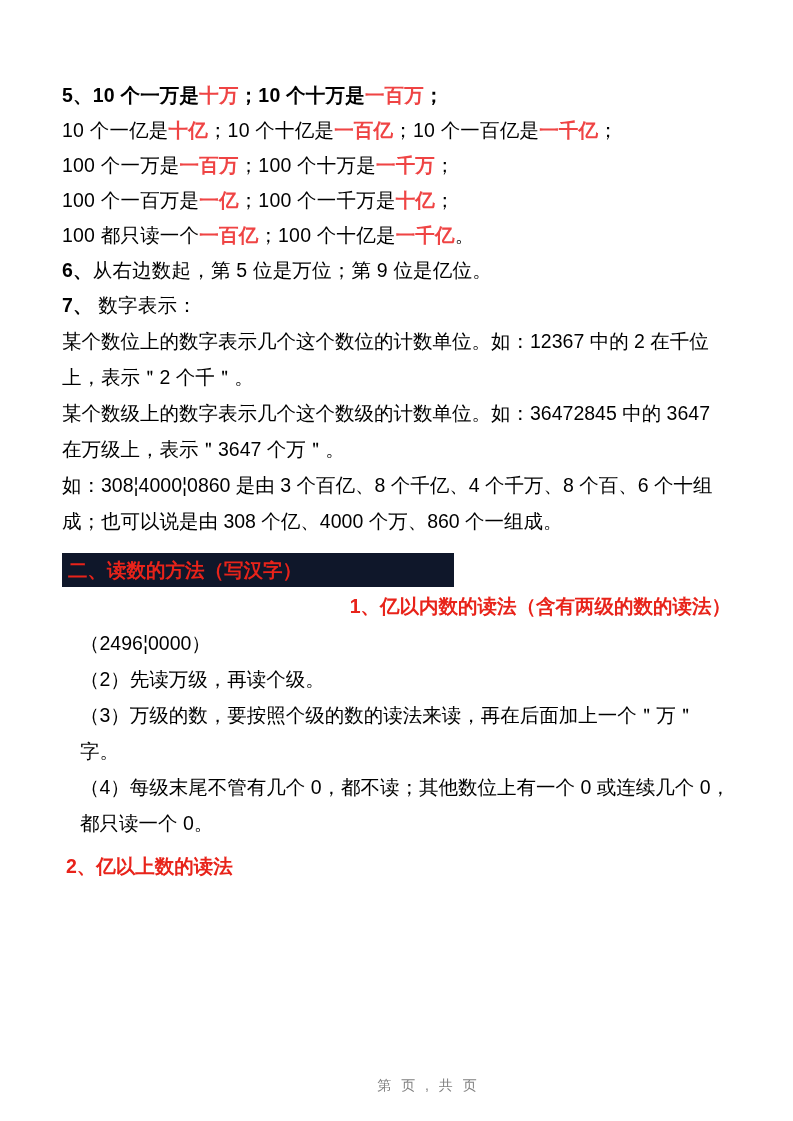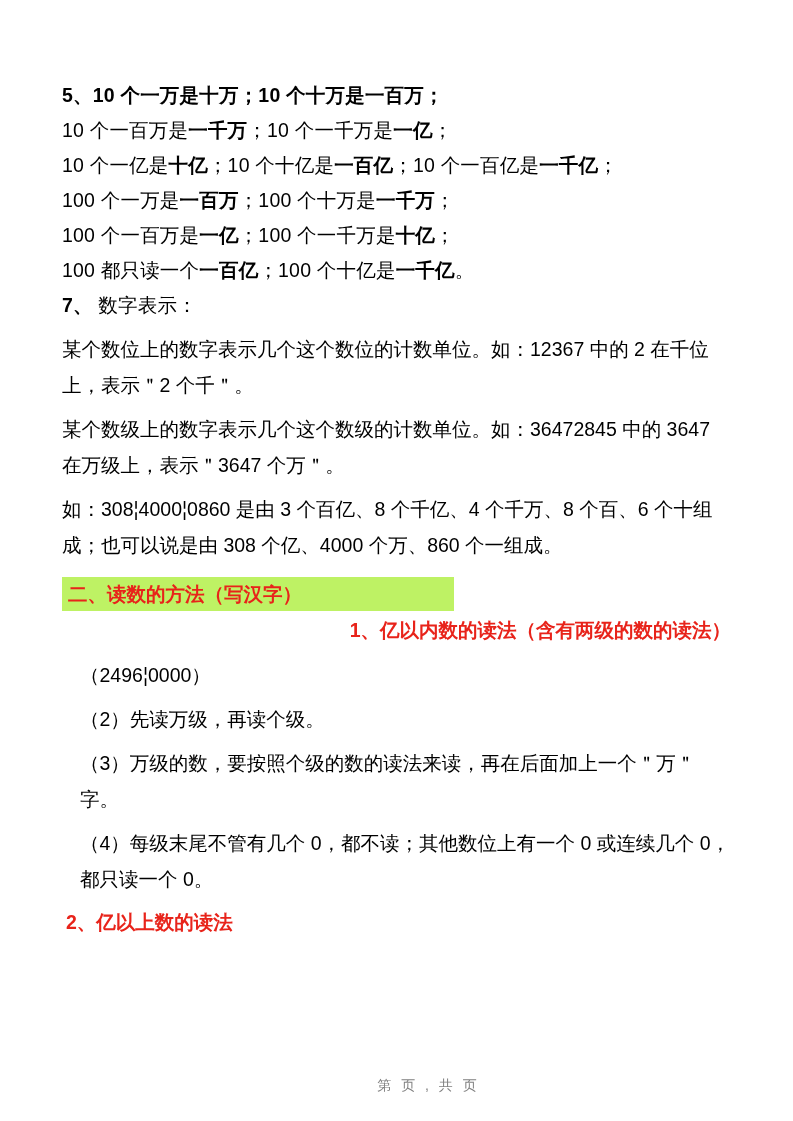--- a/index.html
+++ b/index.html
@@ -27,35 +27,34 @@
   .line {
     font-size: 19.5px;
     line-height: 35px;
     letter-spacing: 0.2px;
     white-space: nowrap;
   }
   .bold {
     font-weight: bold;
   }
   .redbold {
-    color: #000000;
+    color: #ef4444;
     font-weight: bold;
   }
   .wrap {
     white-space: normal;
     line-height: 36px;
-    margin-top: 8px;
   }
   .blk-body {
     font-size: 19.5px;
     line-height: 36px;
   }
   .section-head {
     margin-top: 14px;
-    background: #bef264;
+    background: #0f172a;
     color: #e8231a;
     font-weight: bold;
     font-size: 19.5px;
     line-height: 34px;
     padding: 0 6px;
     display: block;
     width: 392px;
     box-sizing: border-box;
   }
   .sub-head {
@@ -93,40 +92,40 @@
 </style>
 </head>
 <body>
 
 <div class="page">
 
   <div class="line bold">
     <span>5、</span><span>10 个一万是</span><span class="redbold">十万</span><span>；10 个十万是</span><span class="redbold">一百万</span><span>；</span>
   </div>
 
-  <div class="line">
-    <span>10 个一百万是</span><span class="redbold">一千万</span><span>；10 个一千万是</span><span class="redbold">一亿</span><span>；</span>
-  </div>
 
   <div class="line">
     <span>10 个一亿是</span><span class="redbold">十亿</span><span>；10 个十亿是</span><span class="redbold">一百亿</span><span>；10 个一百亿是</span><span class="redbold">一千亿</span><span>；</span>
   </div>
 
   <div class="line">
     <span>100 个一万是</span><span class="redbold">一百万</span><span>；100 个十万是</span><span class="redbold">一千万</span><span>；</span>
   </div>
 
   <div class="line">
     <span>100 个一百万是</span><span class="redbold">一亿</span><span>；100 个一千万是</span><span class="redbold">十亿</span><span>；</span>
   </div>
 
   <div class="line">
     <span>100 都只读一个</span><span class="redbold">一百亿</span><span>；100 个十亿是</span><span class="redbold">一千亿</span><span>。</span>
   </div>
 
+  <div class="line bold">
+    <span>6、</span><span class="" style="font-weight:normal">从右边数起，第 5 位是万位；第 9 位是亿位。</span>
+  </div>
 
   <div class="line bold">
     <span>7、</span><span style="font-weight:normal">&nbsp;数字表示：</span>
   </div>
 
   <div class="blk-body wrap">某个数位上的数字表示几个这个数位的计数单位。如：12367 中的 2 在千位上，表示＂2 个千＂。</div>
 
   <div class="blk-body wrap">某个数级上的数字表示几个这个数级的计数单位。如：36472845 中的 3647 在万级上，表示＂3647 个万＂。</div>
 
   <div class="blk-body wrap">如：308¦4000¦0860 是由 3 个百亿、8 个千亿、4 个千万、8 个百、6 个十组成；也可以说是由 308 个亿、4000 个万、860 个一组成。</div>

